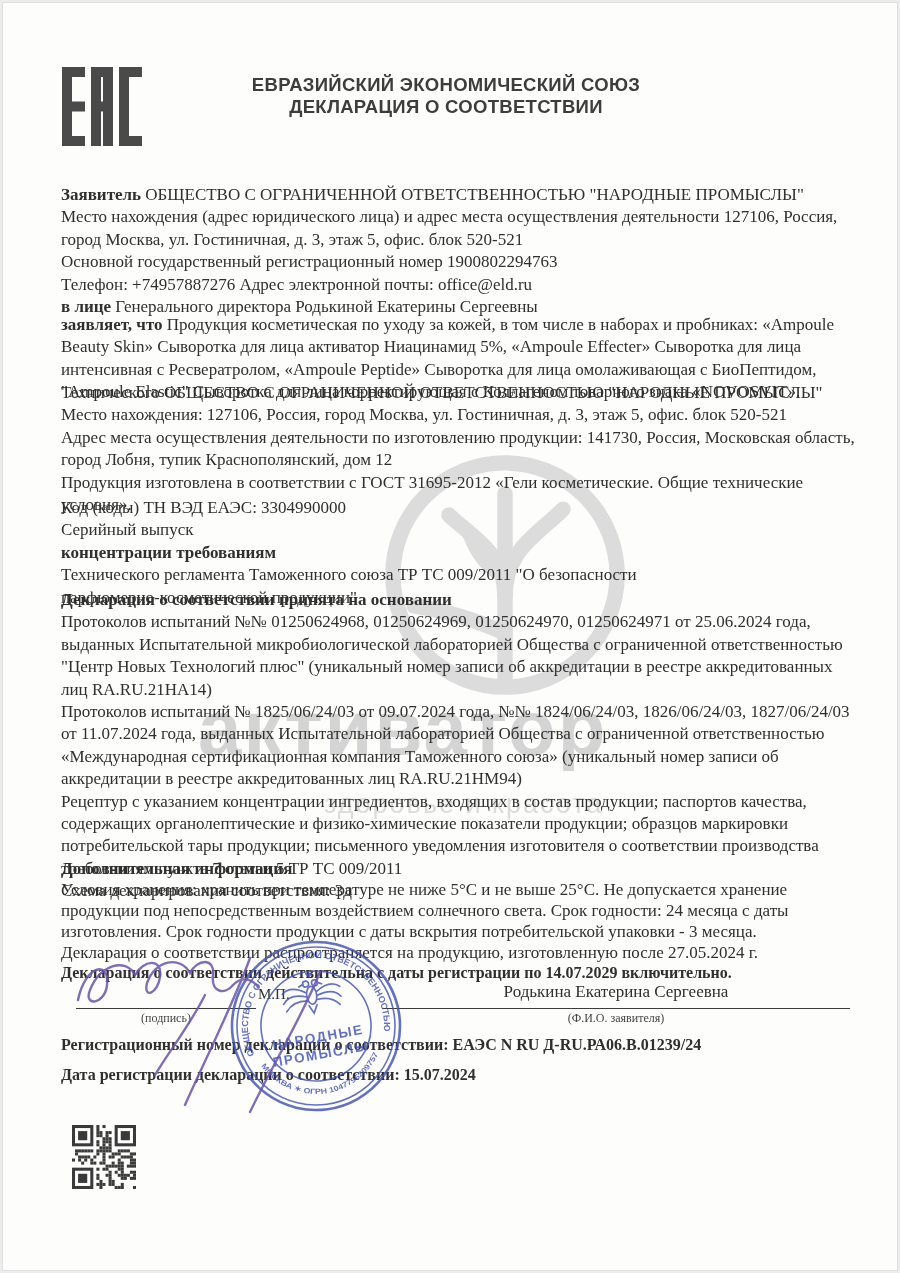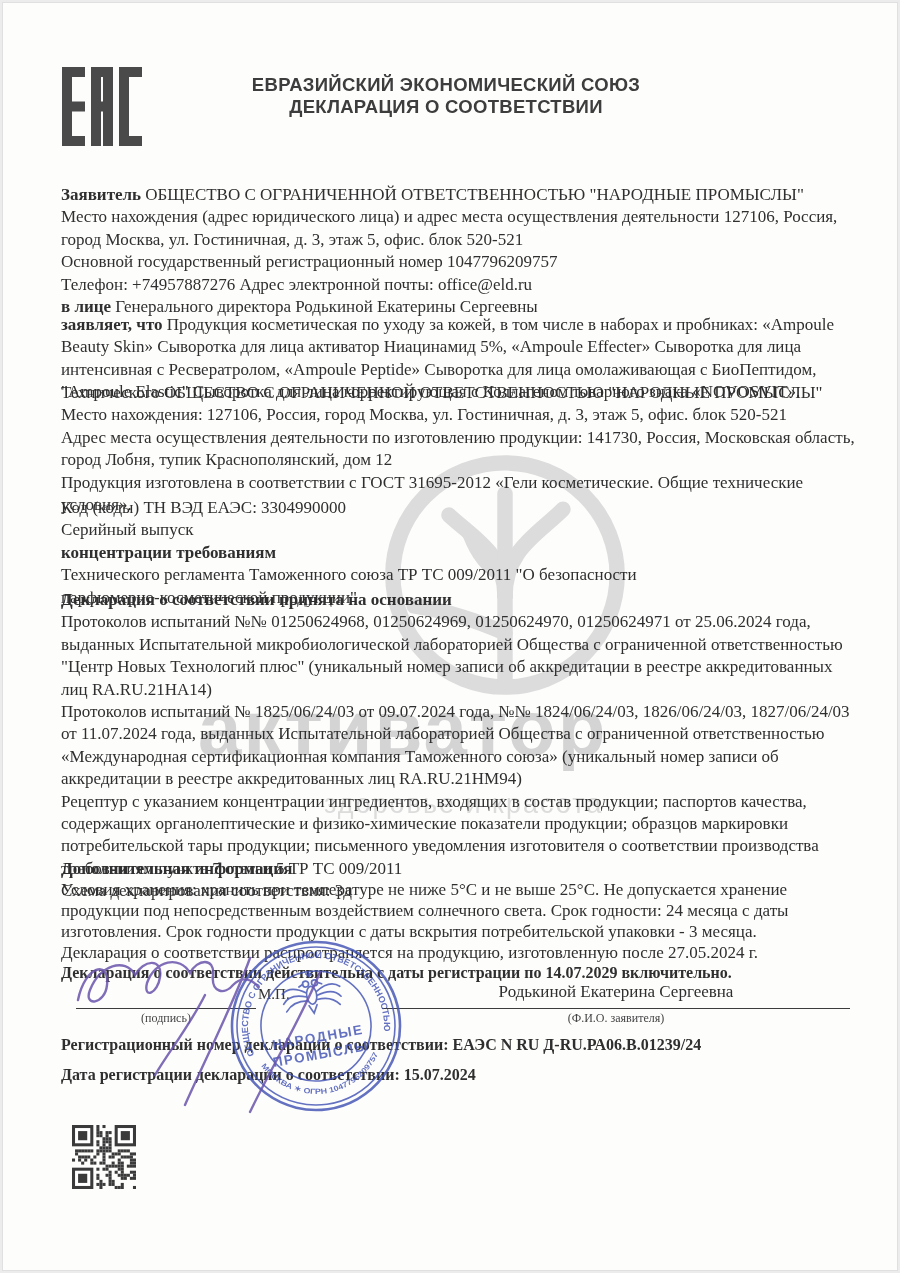--- a/index.html
+++ b/index.html
@@ -67,21 +67,21 @@
   </svg>
 
   <div class="abs hdr">
     <div>ЕВРАЗИЙСКИЙ ЭКОНОМИЧЕСКИЙ СОЮЗ</div>
     <div>ДЕКЛАРАЦИЯ О СООТВЕТСТВИИ</div>
   </div>
 
   <div class="abs col" style="top:184px;">
     <p><b>Заявитель</b> <span>ОБЩЕСТВО С ОГРАНИЧЕННОЙ ОТВЕТСТВЕННОСТЬЮ "НАРОДНЫЕ ПРОМЫСЛЫ"</span></p>
     <p>Место нахождения (адрес юридического лица) и адрес места осуществления деятельности 127106, Россия, город Москва, ул. Гостиничная, д. 3, этаж 5, офис. блок 520-521</p>
-    <p>Основной государственный регистрационный номер 1047796209757</p>
+    <p>Основной государственный регистрационный номер 1900802294763</p>
     <p>Телефон: +74957887276 Адрес электронной почты: office@eld.ru</p>
     <p><b>в лице</b> <span>Генерального директора Родькиной Екатерины Сергеевны</span></p>
   </div>
 
   <div class="abs col" style="top:314px;">
     <p><b>заявляет, что</b> <span>Продукция косметическая по уходу за кожей, в том числе в наборах и пробниках: «Ampoule Beauty Skin» Сыворотка для лица активатор Ниацинамид 5%, «Ampoule Effecter» Сыворотка для лица интенсивная с Ресвератролом, «Ampoule Peptide» Сыворотка для лица омолаживающая с БиоПептидом, "Ampoule Elastic" Сыворотка для лица корректирующая с Коллагеном товарного знака «NOVOSVIT».</span></p>
   </div>
 
   <div class="abs col" style="top:382px;">
     <p><span>Технического</span> <span>ОБЩЕСТВО С ОГРАНИЧЕННОЙ ОТВЕТСТВЕННОСТЬЮ "НАРОДНЫЕ ПРОМЫСЛЫ"</span></p>
@@ -109,21 +109,21 @@
     <p class="bold-line" style="line-height:21px;">Дополнительная информация</p>
     <p style="line-height:21px;">Условия хранения: хранить при температуре не ниже 5°С и не выше 25°С. Не допускается хранение продукции под непосредственным воздействием солнечного света. Срок годности: 24 месяца с даты изготовления. Срок годности продукции с даты вскрытия потребительской упаковки - 3 месяца.</p>
     <p style="line-height:21px;">Декларация о соответствии распространяется на продукцию, изготовленную после 27.05.2024 г.</p>
   </div>
 
   <div class="abs col bold-line" style="top:964px;">Декларация о соответствии действительна с даты регистрации по 14.07.2029 включительно.</div>
 
   <div class="abs sigline" style="left:76px;top:1008px;width:180px;"></div>
   <div class="abs caption" style="left:76px;top:1011px;width:180px;">(подпись)</div>
   <div class="abs mp" style="left:258px;top:986px;">М.П.</div>
-  <div class="abs" style="left:382px;top:982px;width:468px;text-align:center;font-size:17px;">Родькиной Екатерина Сергеевна</div>
+  <div class="abs" style="left:382px;top:982px;width:468px;text-align:center;font-size:17px;">Родькина Екатерина Сергеевна</div>
   <div class="abs sigline" style="left:382px;top:1008px;width:468px;"></div>
   <div class="abs caption" style="left:382px;top:1011px;width:468px;">(Ф.И.О. заявителя)</div>
 
   <div class="abs col bold-line" style="top:1036px;">Регистрационный номер декларации о соответствии: ЕАЭС N RU Д-RU.РА06.В.01239/24</div>
   <div class="abs col bold-line" style="top:1066px;">Дата регистрации декларации о соответствии: 15.07.2024</div>
 
   <svg class="abs" style="left:226px;top:936px;opacity:.82;" width="180" height="180" viewBox="-90 -90 180 180">
     <g transform="rotate(-8)" stroke="#4253b4" fill="none">
       <circle r="84" stroke-width="2.6"></circle>
       <circle r="79" stroke-width="1.6"></circle>

